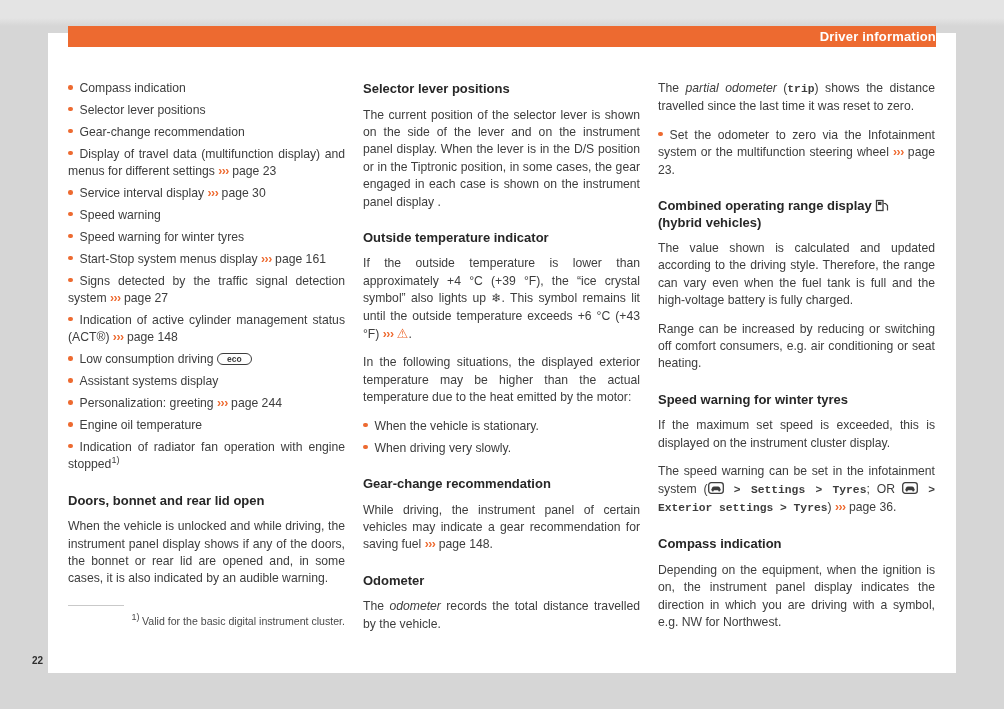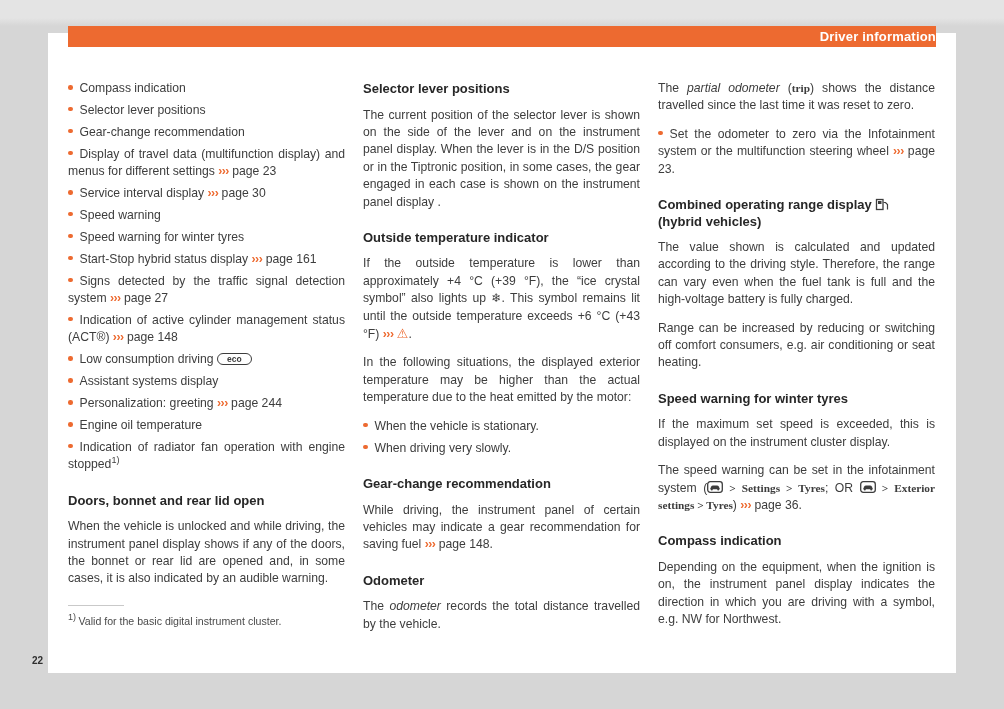--- a/index.html
+++ b/index.html
@@ -41,33 +41,33 @@
     font-size:13px;line-height:16.5px;font-weight:bold;color:var(--heading);
     margin:19px 0 9px;text-align:left;
   }
   .col > h3.block-h:first-child{margin-top:1px;}
   .bullet-dot{
     display:inline-block;width:4.5px;height:4.5px;border-radius:50%;
     background:var(--accent);margin-right:7px;vertical-align:2.5px;
   }
   .seg-b{font-weight:normal;}
   .seg-i{font-style:italic;}
-  .seg-m{font-family:Liberation Serif, serif;font-weight:bold;font-size:11.3px;}
+  .seg-m{font-family:Liberation Mono, monospace;font-weight:bold;font-size:11.3px;}
   .seg-a{color:var(--accent);font-weight:bold;letter-spacing:-.5px;}
   .seg-sup{font-size:9px;vertical-align:super;line-height:0;}
   .icon-eco{
     display:inline-block;border:1.2px solid var(--text);border-radius:8px;
     font-size:8.5px;line-height:10px;padding:0 9px;font-weight:bold;
     color:var(--text);vertical-align:1px;letter-spacing:0;text-align:center;
   }
   .icon-warning{color:var(--accent);font-size:13px;font-family:"DejaVu Sans",sans-serif;}
   .icon-snow{color:var(--text);font-size:12px;font-family:"DejaVu Sans",sans-serif;}
   .icon-svg{vertical-align:-1.5px;}
   .block-rule{border:none;border-top:1.5px solid #c9c9c9;width:56px;margin:17px 0 8px 0;}
-  .block-footnote{font-size:10.6px;line-height:14px;color:#4a4a4a;text-align:left;margin:0;}
+  .block-footnote{font-size:10.6px;line-height:14px;color:#4a4a4a;text-align:right;margin:0;}
   .page-num{
     position:absolute;left:32px;top:655px;
     font-size:10px;font-weight:bold;color:#2f2f2f;
   }
 </style>
 </head>
 <body>
 
 <div class="page">
   <div class="header-bar">
@@ -75,21 +75,21 @@
   </div>
   <div class="columns">
     <div class="col">
         <div class="block-bullet"><span class="bullet-dot"></span><span>Compass indication</span></div>
         <div class="block-bullet"><span class="bullet-dot"></span><span>Selector lever positions</span></div>
         <div class="block-bullet"><span class="bullet-dot"></span><span>Gear-change recommendation</span></div>
         <div class="block-bullet"><span class="bullet-dot"></span><span>Display of travel data (multifunction display) and menus for different settings </span><span class="seg-a">›››</span><span> page 23</span></div>
         <div class="block-bullet"><span class="bullet-dot"></span><span>Service interval display </span><span class="seg-a">›››</span><span> page 30</span></div>
         <div class="block-bullet"><span class="bullet-dot"></span><span>Speed warning</span></div>
         <div class="block-bullet"><span class="bullet-dot"></span><span>Speed warning for winter tyres</span></div>
-        <div class="block-bullet"><span class="bullet-dot"></span><span>Start-Stop hybrid status display </span><span class="seg-a">›››</span><span> page 161</span></div>
+        <div class="block-bullet"><span class="bullet-dot"></span><span>Start-Stop system menus display </span><span class="seg-a">›››</span><span> page 161</span></div>
         <div class="block-bullet"><span class="bullet-dot"></span><span>Signs detected by the traffic signal detection system </span><span class="seg-a">›››</span><span> page 27</span></div>
         <div class="block-bullet"><span class="bullet-dot"></span><span>Indication of active cylinder management status (ACT®) </span><span class="seg-a">›››</span><span> page 148</span></div>
         <div class="block-bullet"><span class="bullet-dot"></span><span>Low consumption driving </span><span class="icon-eco">eco</span></div>
         <div class="block-bullet"><span class="bullet-dot"></span><span>Assistant systems display</span></div>
         <div class="block-bullet"><span class="bullet-dot"></span><span>Personalization: greeting </span><span class="seg-a">›››</span><span> page 244</span></div>
         <div class="block-bullet"><span class="bullet-dot"></span><span>Engine oil temperature</span></div>
         <div class="block-bullet"><span class="bullet-dot"></span><span>Indication of radiator fan operation with engine stopped</span><span class="seg-sup">1)</span></div>
         <h3 class="block-h"><span>Doors, bonnet and rear lid open</span></h3>
         <div class="block-p"><span>When the vehicle is unlocked and while driving, the instrument panel display shows if any of the doors, the bonnet or rear lid are opened and, in some cases, it is also indicated by an audible warning.</span></div>
         <hr class="block-rule">

